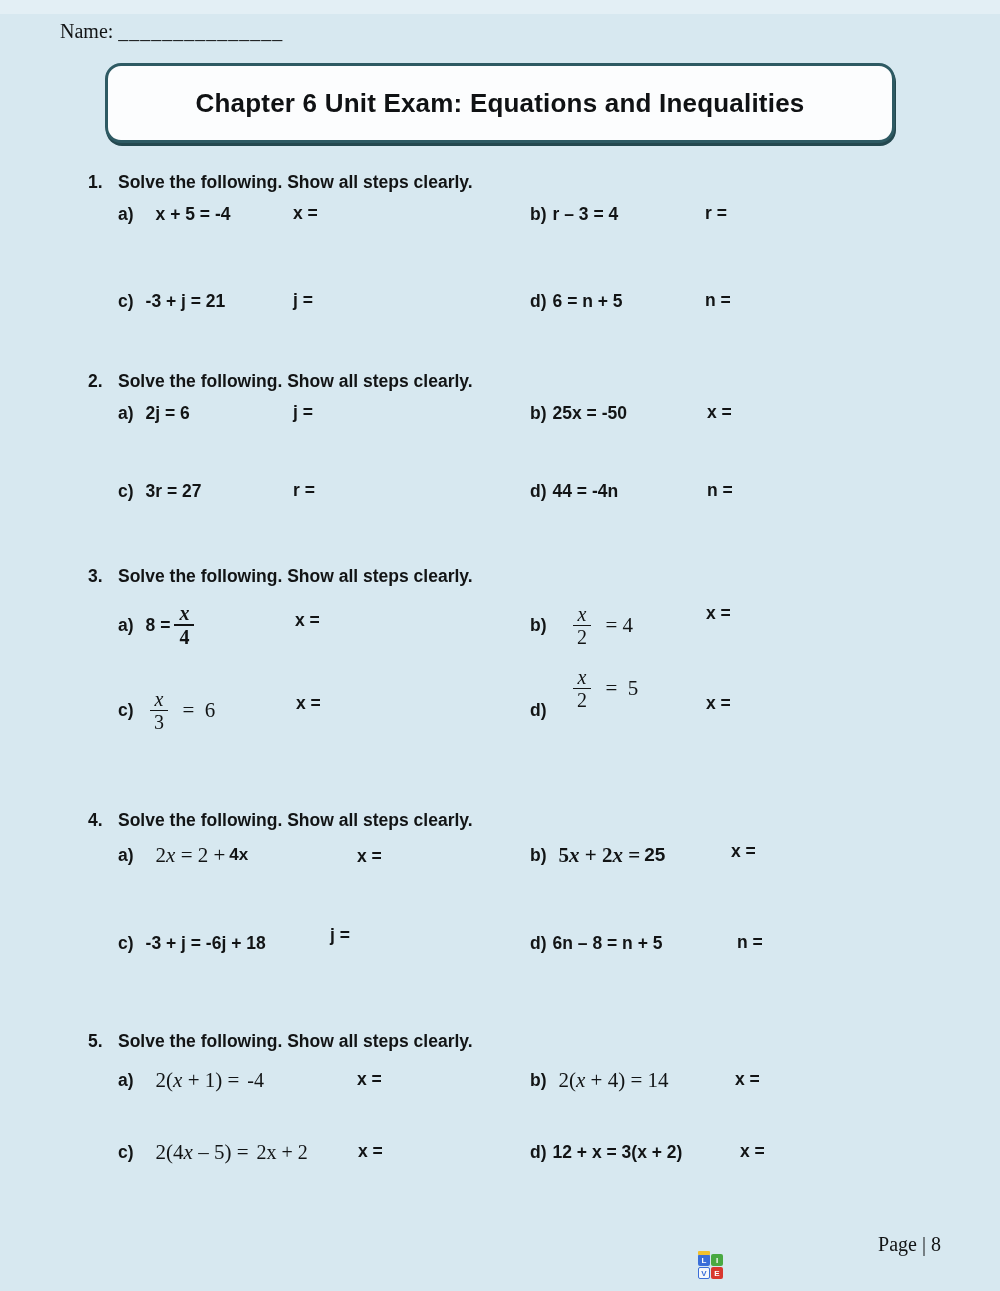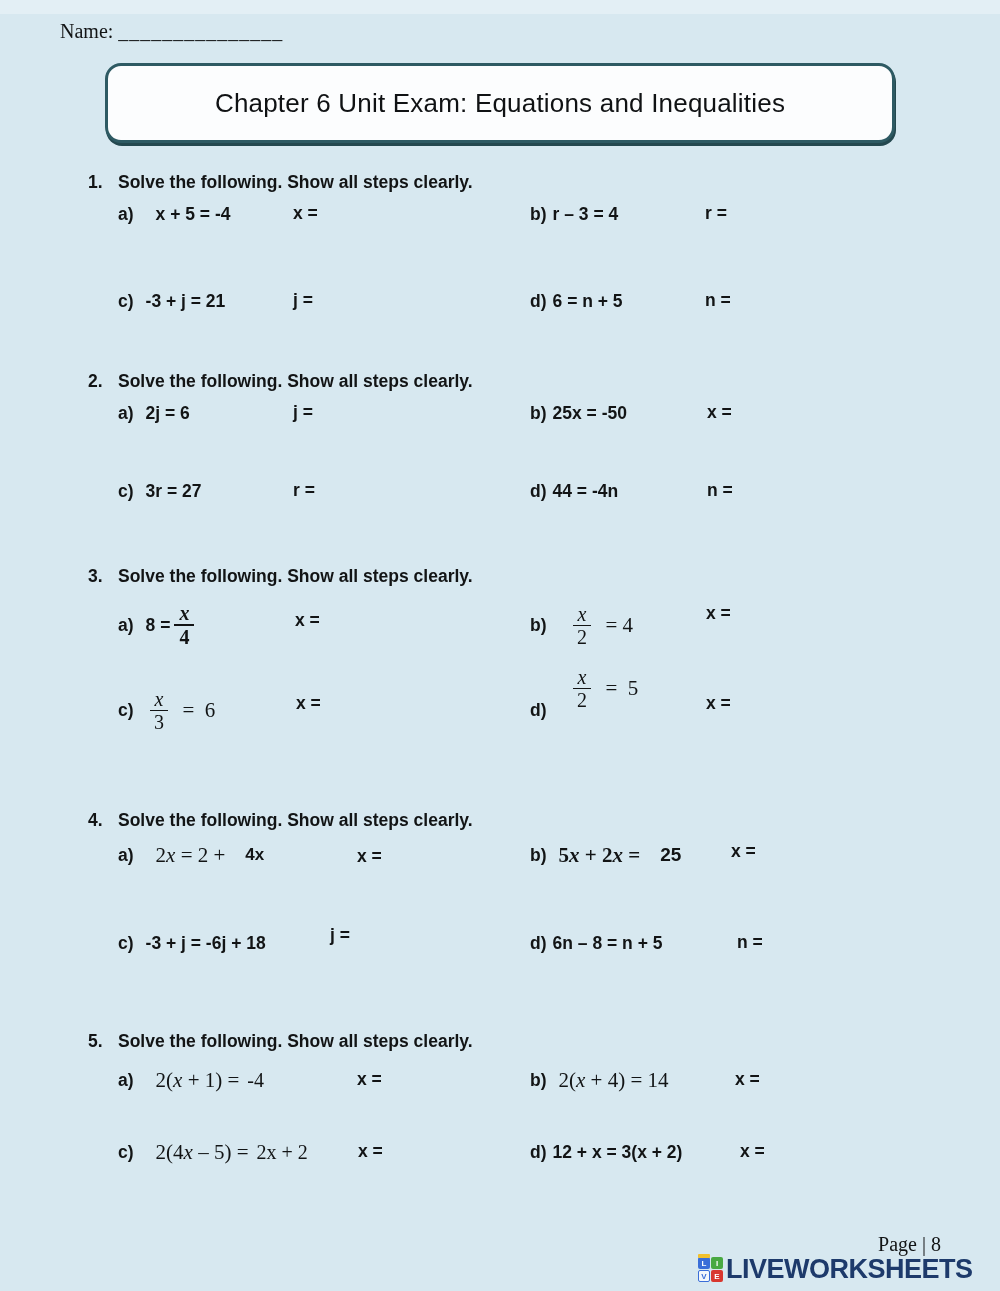--- a/index.html
+++ b/index.html
@@ -12,37 +12,37 @@
   
   .name-row{position:absolute;left:60px;top:20px;font-family:"Liberation Serif",serif;font-size:20px;}
   .name-line{letter-spacing:1px;}
   
   .title-box{
     position:absolute;left:105px;top:63px;width:790px;height:80px;
     background:#fcfdfe;border:3px solid #2e5a63;border-radius:16px;
     box-shadow:1px 3px 0 #24484f;
     display:flex;align-items:center;justify-content:center;box-sizing:border-box;
   }
-  .title-box h1{margin:0;font-size:26px;font-weight:normal;letter-spacing:.2px;color:#101214;}
+  .title-box h1{margin:0;font-size:26px;font-weight:bold;letter-spacing:.2px;color:#101214;}
   
   .prob{position:absolute;left:88px;display:flex;font-weight:bold;font-size:17.5px;}
   .pnum{width:30px;}
   
   .row{position:absolute;left:0;width:1000px;height:44px;}
   .row.tall{height:84px;}
   .item{position:absolute;top:0;display:flex;align-items:center;height:100%;}
   .lbl{font-weight:bold;font-size:17.5px;margin-right:12px;}
   .lbl.wide{margin-right:22px;}
   .eq{font-weight:bold;font-size:17.5px;white-space:pre;}
   .ans{position:absolute;font-weight:bold;font-size:17.5px;}
   
   .ser{font-family:"Liberation Serif",serif;font-size:21px;font-weight:normal;white-space:pre;}
   .serb{font-family:"Liberation Serif",serif;font-size:21px;font-weight:bold;white-space:pre;}
   .ser i,.serb i{font-style:italic;}
-  .typed-sans{font-family:"Liberation Sans",sans-serif;font-weight:bold;font-size:17px;margin-left:20px;white-space:pre;}
+  .typed-sans{font-family:"Liberation Sans",sans-serif;font-weight:bold;font-size:17px;margin-left:4px;white-space:pre;}
   .typed-serif{font-family:"Liberation Serif",serif;font-size:20px;margin-left:8px;white-space:pre;}
   
   .frac{display:inline-flex;flex-direction:column;align-items:center;line-height:1.1;margin:0 4px;}
   .fn{padding:0 5px;border-bottom:1.6px solid #121415;}
   .frac.fser{font-family:"Liberation Serif",serif;font-size:20px;font-weight:normal;}
   .frac.fser .fn{font-style:italic;}
   .frac.fbold{font-family:"Liberation Serif",serif;font-size:20px;font-weight:bold;}
   .frac.fbold .fn{font-style:italic;border-bottom-width:2.4px;}
   .post{margin-left:10px;}
   .raised{position:relative;top:-22px;}
@@ -240,15 +240,14 @@
   </div>
 
   <div class="pageno">Page | 8</div>
   <div class="brand">
     <div class="logo-grid">
       <span class="tile t-l">L</span>
       <span class="tile t-i">I</span>
       <span class="tile t-v">V</span>
       <span class="tile t-e">E</span>
     </div>
-    <span class="brand-text">LIVEWORKSHEETS</span>
   </div>
 </div>
 
 </body></html>

